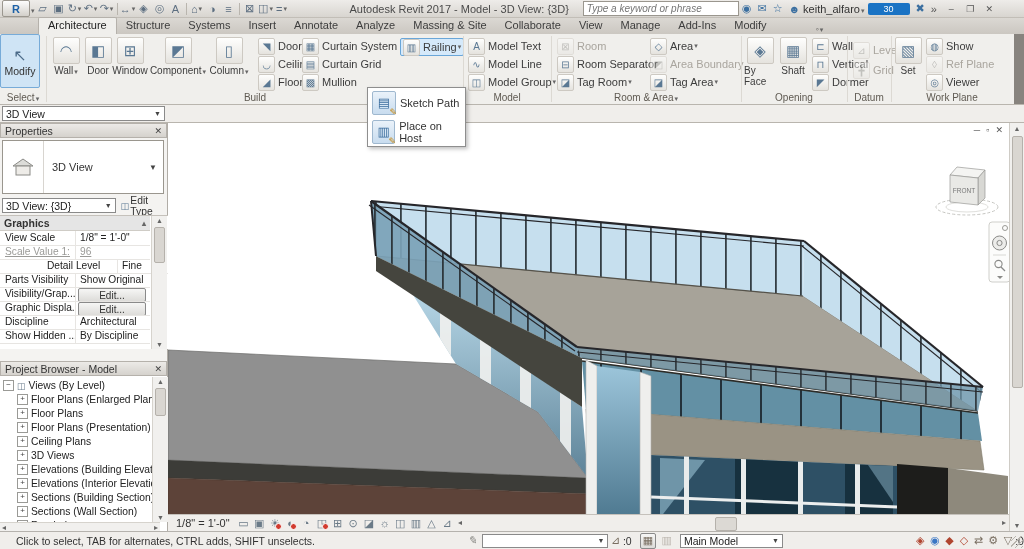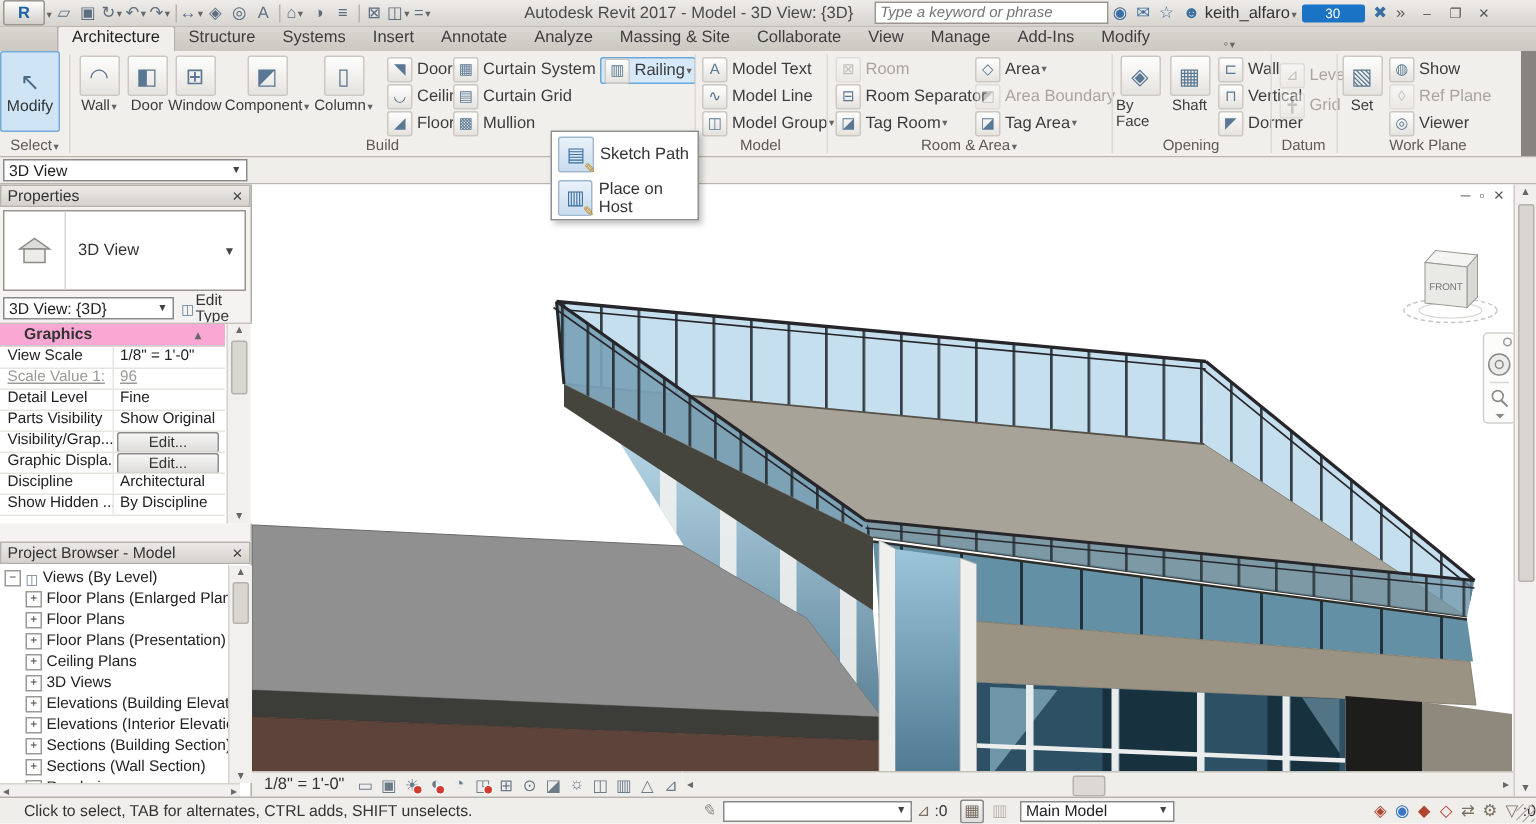--- a/index.html
+++ b/index.html
@@ -73,22 +73,22 @@
       display:flex;align-items:center;font-size:10.5px;color:#333;padding:0 4px;}
   .palhead .x{margin-left:auto;color:#444;font-size:9px;}
   #props{left:0;top:123px;width:168px;height:238px;background:#f4f3f1;border-right:1px solid #b0aca6;box-sizing:border-box;}
   #typesel{position:absolute;left:2px;top:17px;width:162px;height:54px;background:#fff;border:1px solid #9a968e;
       display:flex;align-items:center;box-sizing:border-box;}
   #typeiconcell{width:40px;height:100%;border-right:1px solid #d8d5d0;display:flex;align-items:center;justify-content:center;}
   #instrow{position:absolute;left:0;top:74px;width:168px;height:17px;display:flex;align-items:center;}
   .btn{background:linear-gradient(#f6f6f5,#dddcd9);border:1px solid #8a8a8a;border-radius:2px;
       font-size:10px;color:#333;display:inline-flex;align-items:center;justify-content:center;}
   #ptable{position:absolute;left:0;top:92px;width:168px;height:133px;background:#fff;border-top:1px solid #c5c1bb;}
-  .grphead{position:absolute;left:0;top:0;width:150px;height:15px;background:#f9a8d4;border-bottom:1px solid #cfccc6;
-      font-size:10.5px;font-weight:bold;color:#333;display:flex;align-items:center;padding:0 16px;box-sizing:border-box;}
+  .grphead{position:absolute;left:0;top:0;width:150px;height:15px;background:#e5e5e5;border-bottom:1px solid #cfccc6;
+      font-size:10.5px;font-weight:bold;color:#333;display:flex;align-items:center;padding:0 4px;box-sizing:border-box;}
   .prow{position:absolute;left:0;width:150px;height:14px;border-bottom:1px solid #e7e5e2;display:flex;font-size:10.2px;}
   .pl{width:76px;padding:1px 0 0 5px;box-sizing:border-box;border-right:1px solid #e7e5e2;color:#222;
       white-space:nowrap;overflow:hidden;}
   .pv{flex:1;padding:1px 0 0 4px;color:#222;white-space:nowrap;overflow:hidden;}
   .muted{color:#9a9a97;text-decoration:underline;}
   .vscr{position:absolute;background:#f1f0ee;border-left:1px solid #d6d3cd;}
   .thumb{position:absolute;left:2px;width:9px;background:#d9d6d1;border:1px solid #b5b1ab;border-radius:2px;}
   .scrarrow{position:absolute;left:0;width:100%;text-align:center;font-size:7px;color:#666;}
   #helprow{position:absolute;left:0;top:225px;width:168px;height:16px;background:#f4f3f1;display:flex;align-items:center;}
   #propshelp{color:#1b62b5;margin-left:4px;}
@@ -392,21 +392,21 @@
         <span style="margin-left:auto;font-size:8px;color:#666;">▴</span>
       </div>
       <div class="prow" style="top:15px;">
         <div class="pl">View Scale</div>
         <div class="pv">1/8" = 1'-0"</div>
       </div>
       <div class="prow" style="top:29px;">
         <div class="pl muted">Scale Value    1:</div>
         <div class="pv muted">96</div>
       </div>
-      <div class="prow" style="top:43px;">
+      <div class="prow" style="top:43px;padding-left:42px;">
         <div class="pl">Detail Level</div>
         <div class="pv">Fine</div>
       </div>
       <div class="prow" style="top:57px;">
         <div class="pl">Parts Visibility</div>
         <div class="pv">Show Original</div>
       </div>
       <div class="prow" style="top:71px;">
         <div class="pl">Visibility/Grap...</div>
         <div class="pv" style="padding:0;"><span class="btn" style="width:66px;height:12px;margin:1px 0 0 2px;">Edit...</span></div>

